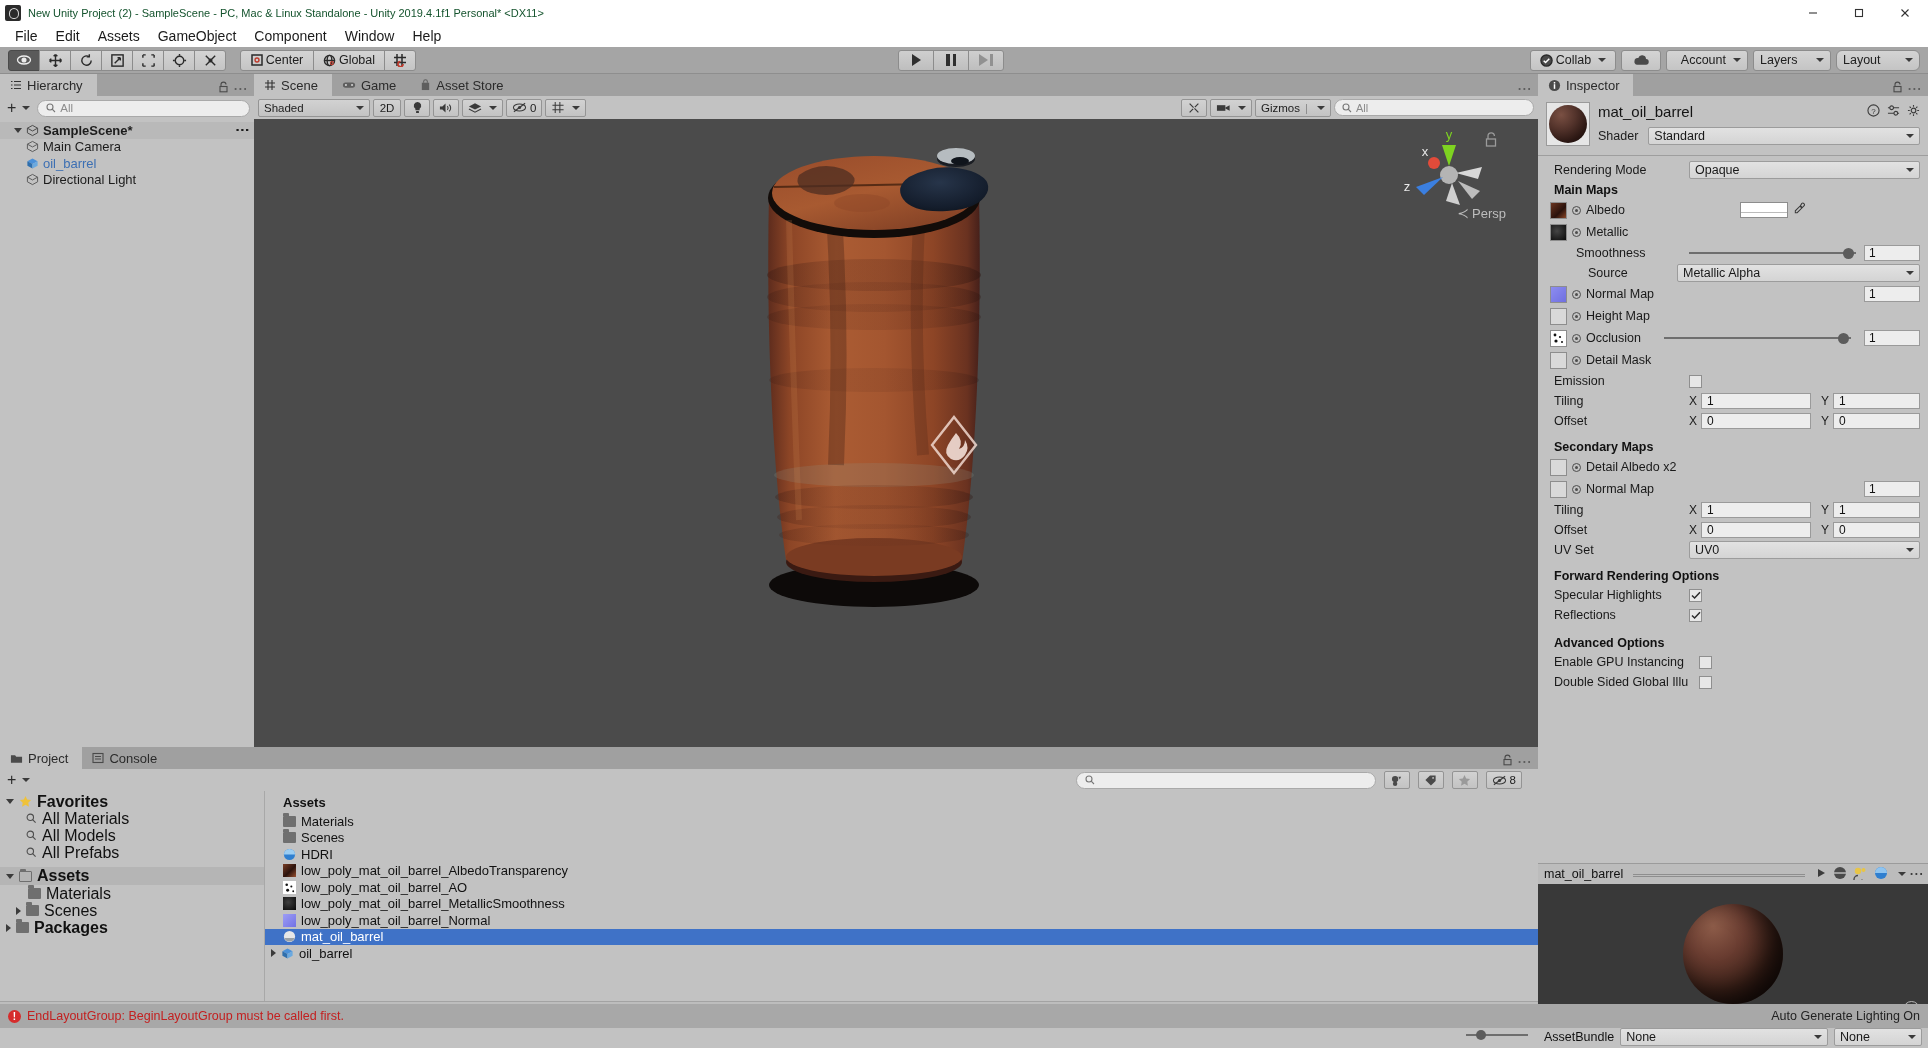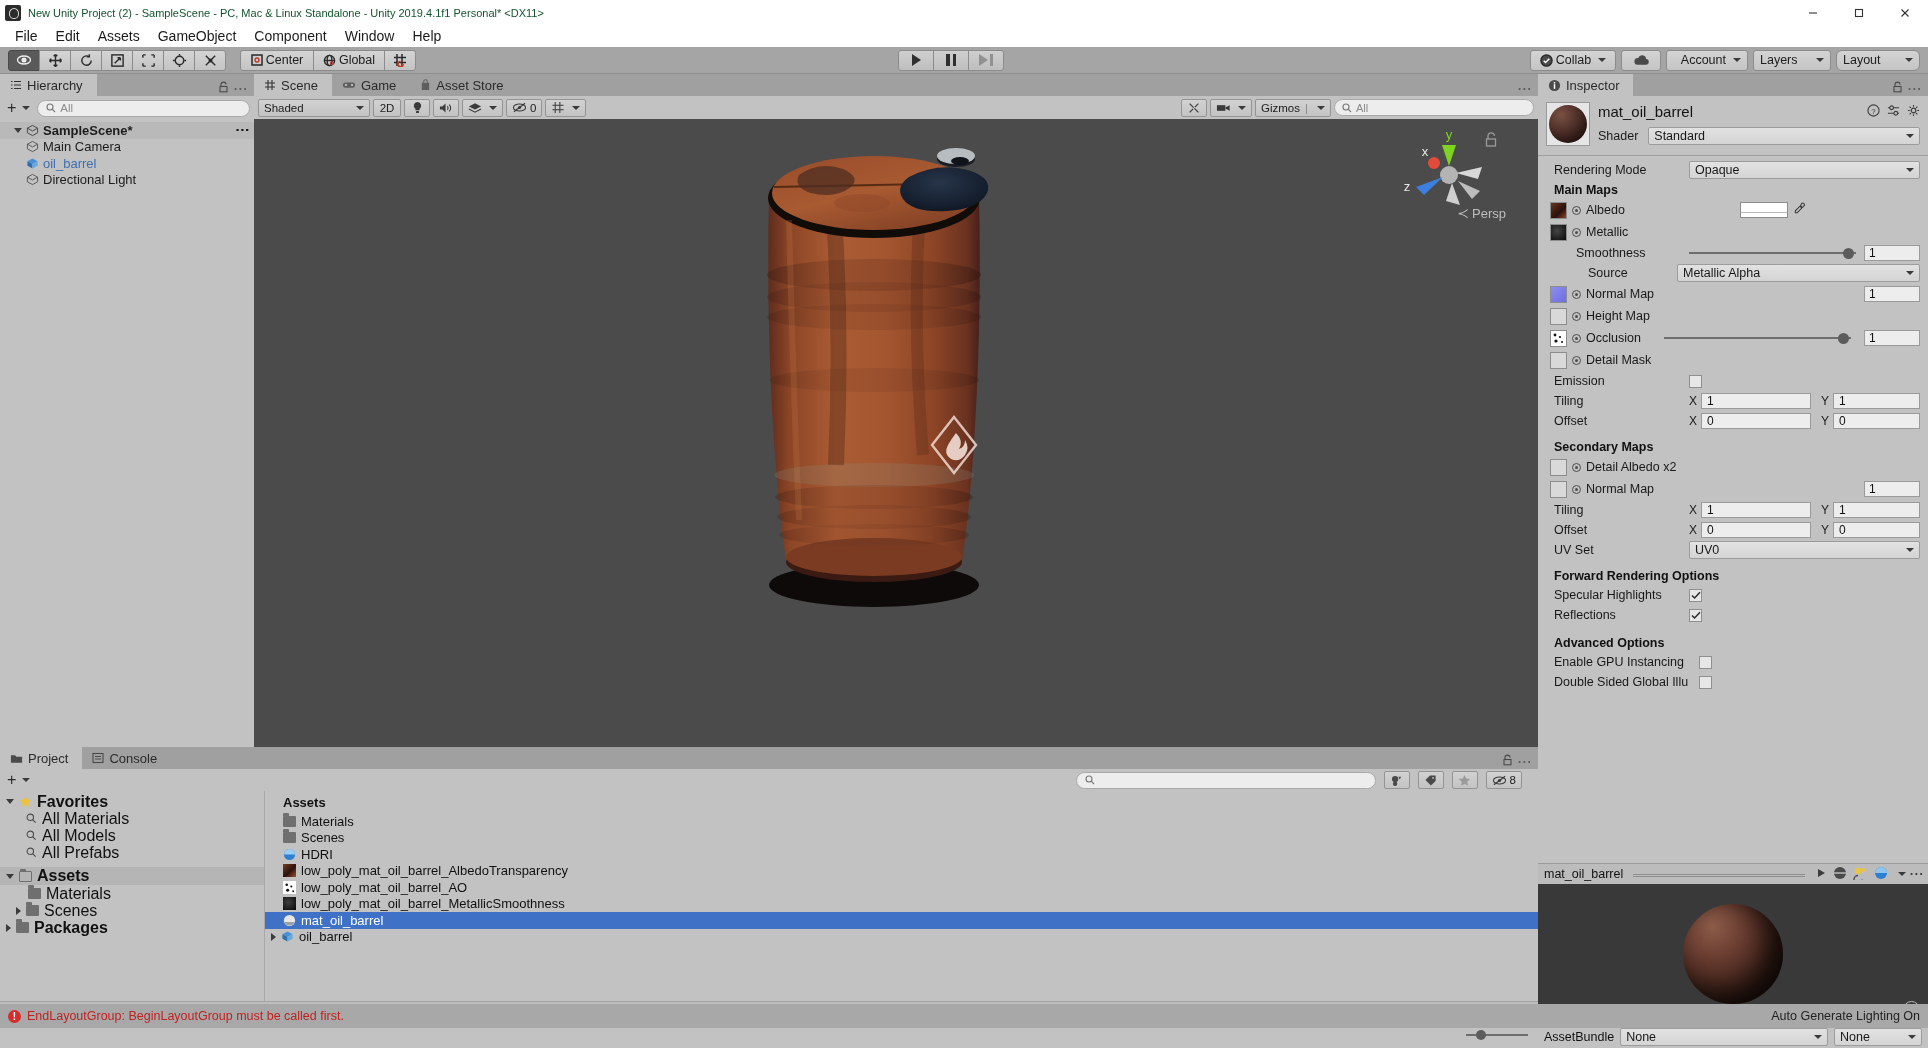--- a/index.html
+++ b/index.html
@@ -1054,20 +1054,24 @@
               <circle cx="9" cy="6" r="1.1" fill="#111"></circle>
               <circle cx="5" cy="10" r="1.6" fill="#111"></circle>
               <circle cx="11" cy="11" r="1" fill="#111"></circle>
             </svg>
           <span>low_poly_mat_oil_barrel_AO</span>
         </div>
         <div class="arow">
           <span style="width:13px;height:13px;background:radial-gradient(circle at 40% 40%,#3f3f3f,#070707);flex:none;display:block"></span>
           <span>low_poly_mat_oil_barrel_MetallicSmoothness</span>
         </div>
+        <div class="arow">
+          <span style="width:13px;height:13px;background:linear-gradient(135deg,#9d9df5,#7272e5);flex:none;display:block"></span>
+          <span>low_poly_mat_oil_barrel_Normal</span>
+        </div>
         <div class="arow selected">
           <svg width="13" height="13" viewBox="0 0 14 14" style="flex:none">
               <circle cx="7" cy="7" r="6" fill="#e7e7e7"></circle>
               <path d="M1.4 8.6A6 6 0 0 0 12.6 8.6z" fill="#9aa0a6"></path>
             </svg>
           <span>mat_oil_barrel</span>
         </div>
         <div class="arow" style="padding-left:6px">
           <span class="tri-r"></span>
           <svg width="13" height="13" viewBox="0 0 14 14" style="flex:none">

